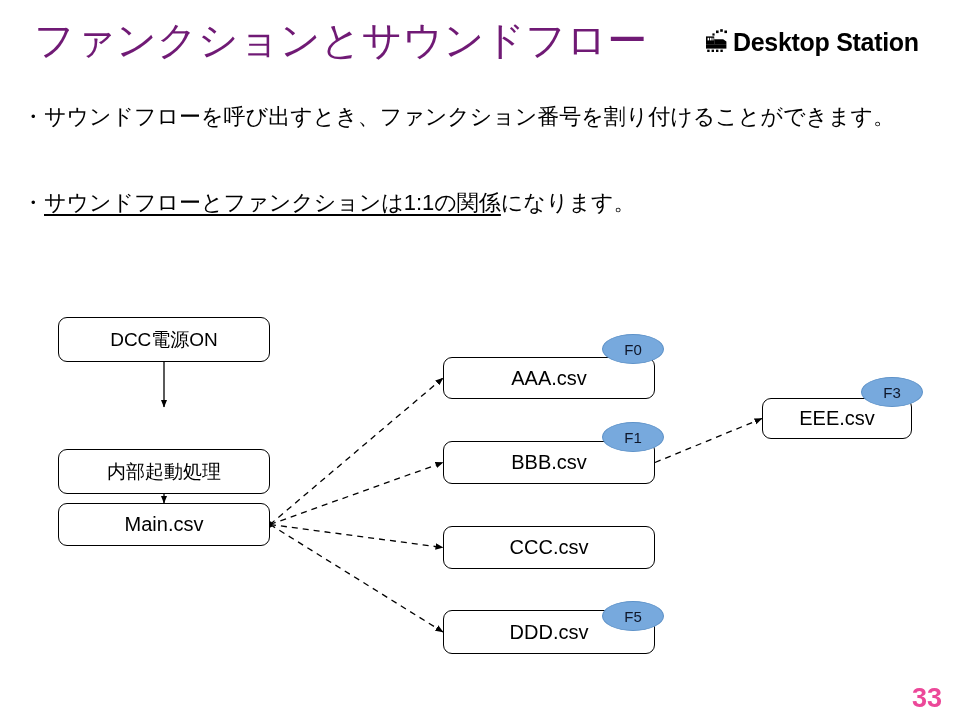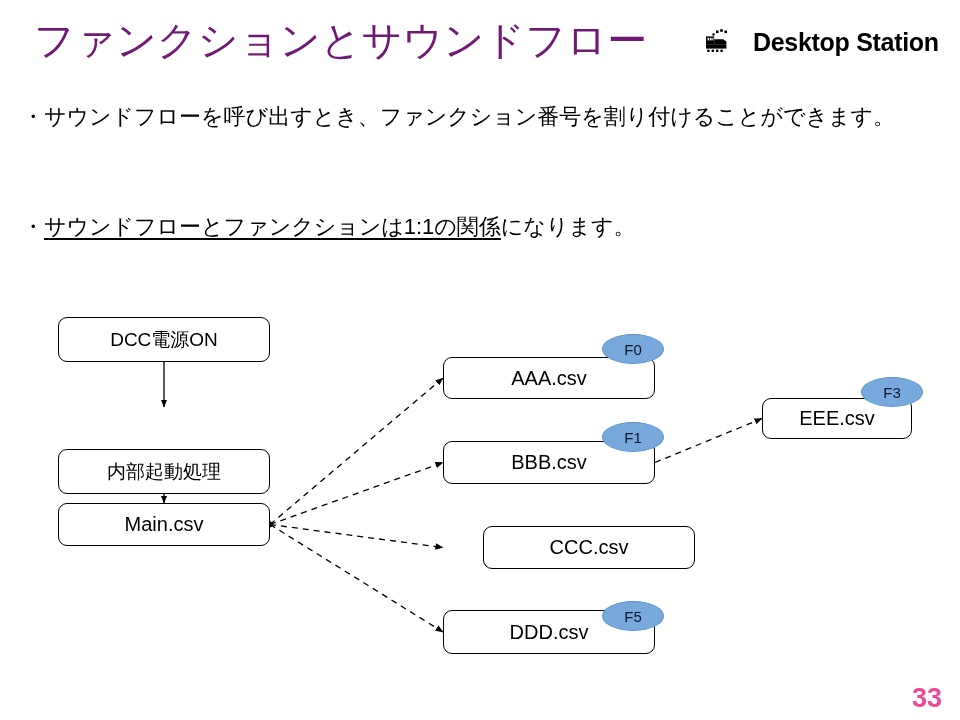--- a/index.html
+++ b/index.html
@@ -29,21 +29,21 @@
     font-weight: 400;
     color: #701a75;
   }
 
   #brand-logo {
     position: absolute;
     left: 703px;
     top: 27px;
     display: flex;
     align-items: center;
-    gap: 20px;
+    gap: 0;
   }
   #brand-logo .brand-text {
     font-size: 25px;
     font-weight: 700;
     letter-spacing: -0.3px;
     color: #000;
     line-height: 26px;
     white-space: nowrap;
   }
   #brand-logo .loco {
@@ -54,21 +54,21 @@
 
   
   .bullet-block {
     position: absolute;
     left: 22px;
     font-size: 22px;
     line-height: 42px;
     color: #000;
   }
   #bullet-1 { top: 96px; width: 925px; }
-  #bullet-2 { top: 182px; width: 925px; white-space: nowrap; margin-top: 24px; }
+  #bullet-2 { top: 182px; width: 925px; white-space: nowrap; }
   .ul { text-decoration: underline; text-underline-offset: 4px; }
 
   
   #diagram {
     position: absolute;
     left: 0;
     top: 16px;
     width: 960px;
     height: 720px;
     padding-left: 11px;
@@ -182,21 +182,21 @@
       </div>
       <div class="node" style="left: 58px; top: 487px; width: 212px; height: 43px; text-align: right;">
         <span>Main.csv</span>
       </div>
       <div class="node" style="left: 443px; top: 341px; width: 212px; height: 42px;">
         <span>AAA.csv</span>
       </div>
       <div class="node" style="left: 443px; top: 425px; width: 212px; height: 43px;">
         <span>BBB.csv</span>
       </div>
-      <div class="node" style="left: 443px; top: 510px; width: 212px; height: 43px; margin-left: 40px;">
+      <div class="node" style="left: 443px; top: 510px; width: 212px; height: 43px;">
         <span>CCC.csv</span>
       </div>
       <div class="node" style="left: 443px; top: 594px; width: 212px; height: 44px;">
         <span>DDD.csv</span>
       </div>
       <div class="node" style="left: 762px; top: 382px; width: 150px; height: 41px;">
         <span>EEE.csv</span>
       </div>
     </div>
   <div id="badge-layer">

